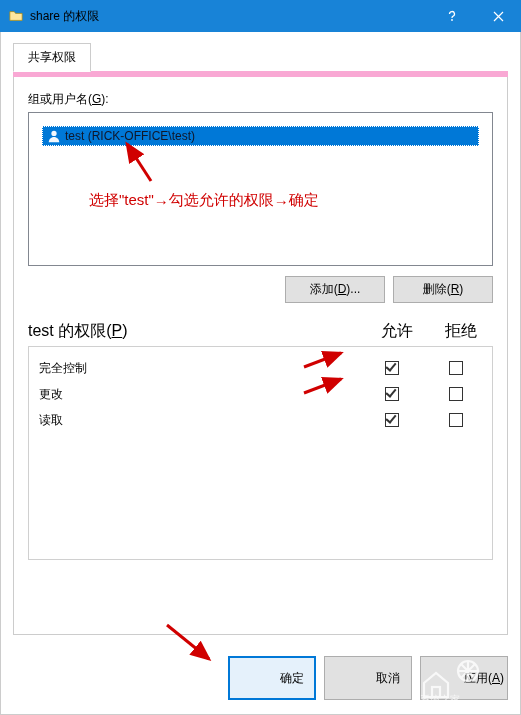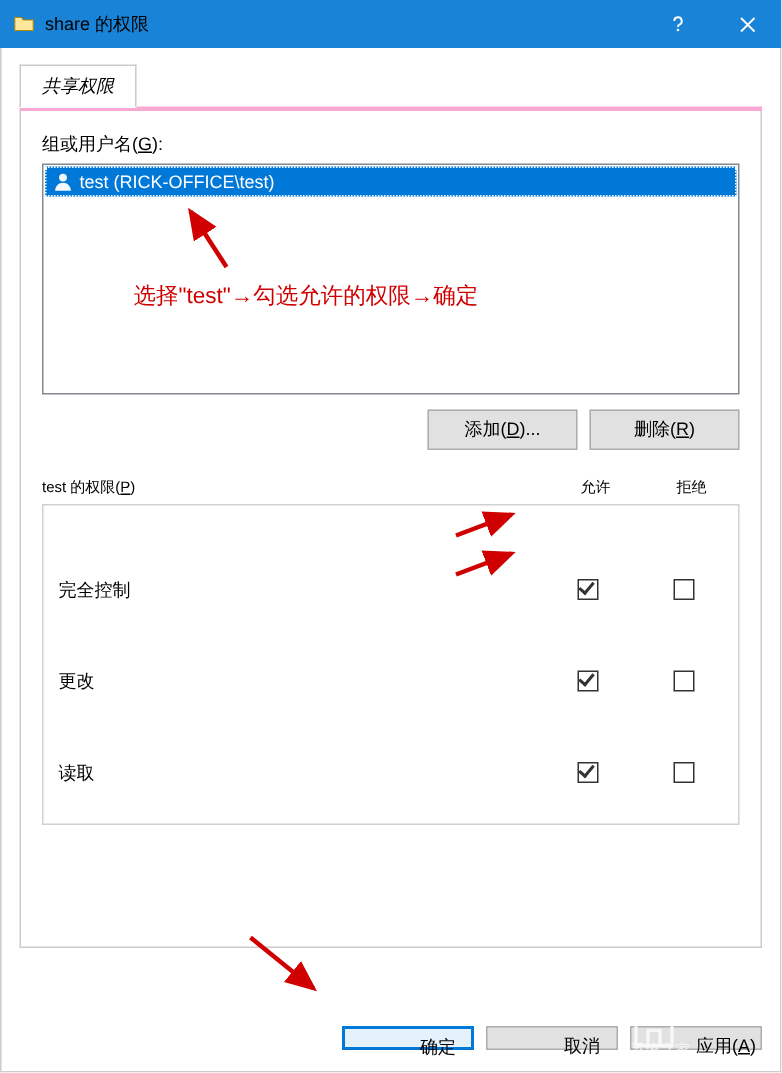--- a/index.html
+++ b/index.html
@@ -7,53 +7,53 @@
     
     .titlebar { background: #1883d7; color: #000000; height: 32px; display: flex; align-items: center; padding-left: 8px; }
     .titlebar-icon { width: 16px; height: 16px; margin-right: 6px; display: inline-flex; align-items: center; justify-content: center; }
     .titlebar-text { flex: 1; font-size: 12px; }
     .titlebar-btns { display: flex; height: 100%; }
     .titlebar-btn { width: 46px; height: 32px; display: flex; align-items: center; justify-content: center; color: #fff; }
     .titlebar-btn.close { background: transparent; }
     
     .dialog-body { padding: 10px 12px 12px 12px; background: #fff; height: calc(715px - 32px); border: 1px solid #ccc; border-top: none; position: relative; }
     
-    .tab-strip { display: flex; border-bottom: 3px solid #f9a8d4; margin-bottom: 0; font-style: italic; }
+    .tab-strip { display: flex; border-bottom: 6px solid #f9a8d4; margin-bottom: 0; }
     .tab { padding: 5px 14px; border: 1px solid #ccc; border-bottom: none; background: #fff; position: relative; top: 1px; font-size: 12px; }
     .tab.active { background: #fff; border-bottom: 1px solid #fff; }
     
     .tab-content { border: 1px solid #ccc; border-top: none; padding: 14px; height: 558px; background: #fff; }
     
     .group-label { font-size: 12px; margin-bottom: 4px; }
     .group-label u { text-decoration: underline; }
     
     .listbox { border: 1px solid #828790; background: #fff; height: 154px; position: relative; overflow: hidden; }
-    .list-item { background: #0078d7; color: #ffffff; padding: 2px 4px; display: flex; height: 20px; border: 1px dotted #fff; margin: 1px; }
+    .list-item { background: #0078d7; color: #0f172a; padding: 2px 4px; display: flex; height: 20px; border: 1px dotted #fff; margin: 13px; }
     .user-icon { margin-right: 4px; display: inline-flex; }
     
     .annotation { position: absolute; color: #d00000; font-size: 15px; font-weight: 400; pointer-events: none; }
     
     .btn-row { display: flex; justify-content: flex-end; gap: 8px; margin-top: 10px; }
     .btn { border: 1px solid #adadad; background: #e1e1e1; padding: 4px 0; width: 100px; height: 27px; font-size: 12px; font-family: inherit; text-align: center; cursor: pointer; }
     .btn u { text-decoration: underline; }
     
-    .perm-header { display: flex; margin-top: 18px; font-size: 10px; }
+    .perm-header { display: flex; margin-top: 18px; font-size: 16px; }
     .perm-header-label { flex: 1; }
     .perm-col { width: 64px; text-align: center; }
     
     .perm-box { border: 1px solid #d0d0d0; margin-top: 4px; padding: 8px 4px 8px 10px; height: 214px; background: #fff; }
-    .perm-row { display: flex; align-items: center; height: 26px; font-size: 12px; margin-top: 35px; }
+    .perm-row { display: flex; align-items: center; height: 26px; font-size: 12px; }
     .perm-name { flex: 1; }
     .perm-check { width: 64px; text-align: center; position: relative; }
     
     .chk { width: 14px; height: 14px; border: 1px solid #333; display: inline-block; position: relative; background: #fff; vertical-align: middle; }
     .chk.on::after { content: ""; position: absolute; left: 2px; top: -1px; width: 4px; height: 8px; border: solid #333; border-width: 0 2px 2px 0; transform: rotate(40deg); }
     
     .bottom-btns { position: absolute; bottom: 14px; left: 12px; right: 12px; display: flex; justify-content: flex-end; gap: 8px; }
-    .bottom-btns .btn { width: 88px; height: 16px; padding-left: 40px; }
+    .bottom-btns .btn { width: 88px; height: 44px; padding-left: 40px; }
     .btn.primary { border: 2px solid #0078d7; background: #e5f1fb; }
     
     .arrow { position: absolute; pointer-events: none; }
     .arrow svg { overflow: visible; }
     
     .watermark { position: absolute; right: 20px; bottom: 6px; opacity: 0.85; pointer-events: none; }
   </style>
 </head>
 <body>
 

